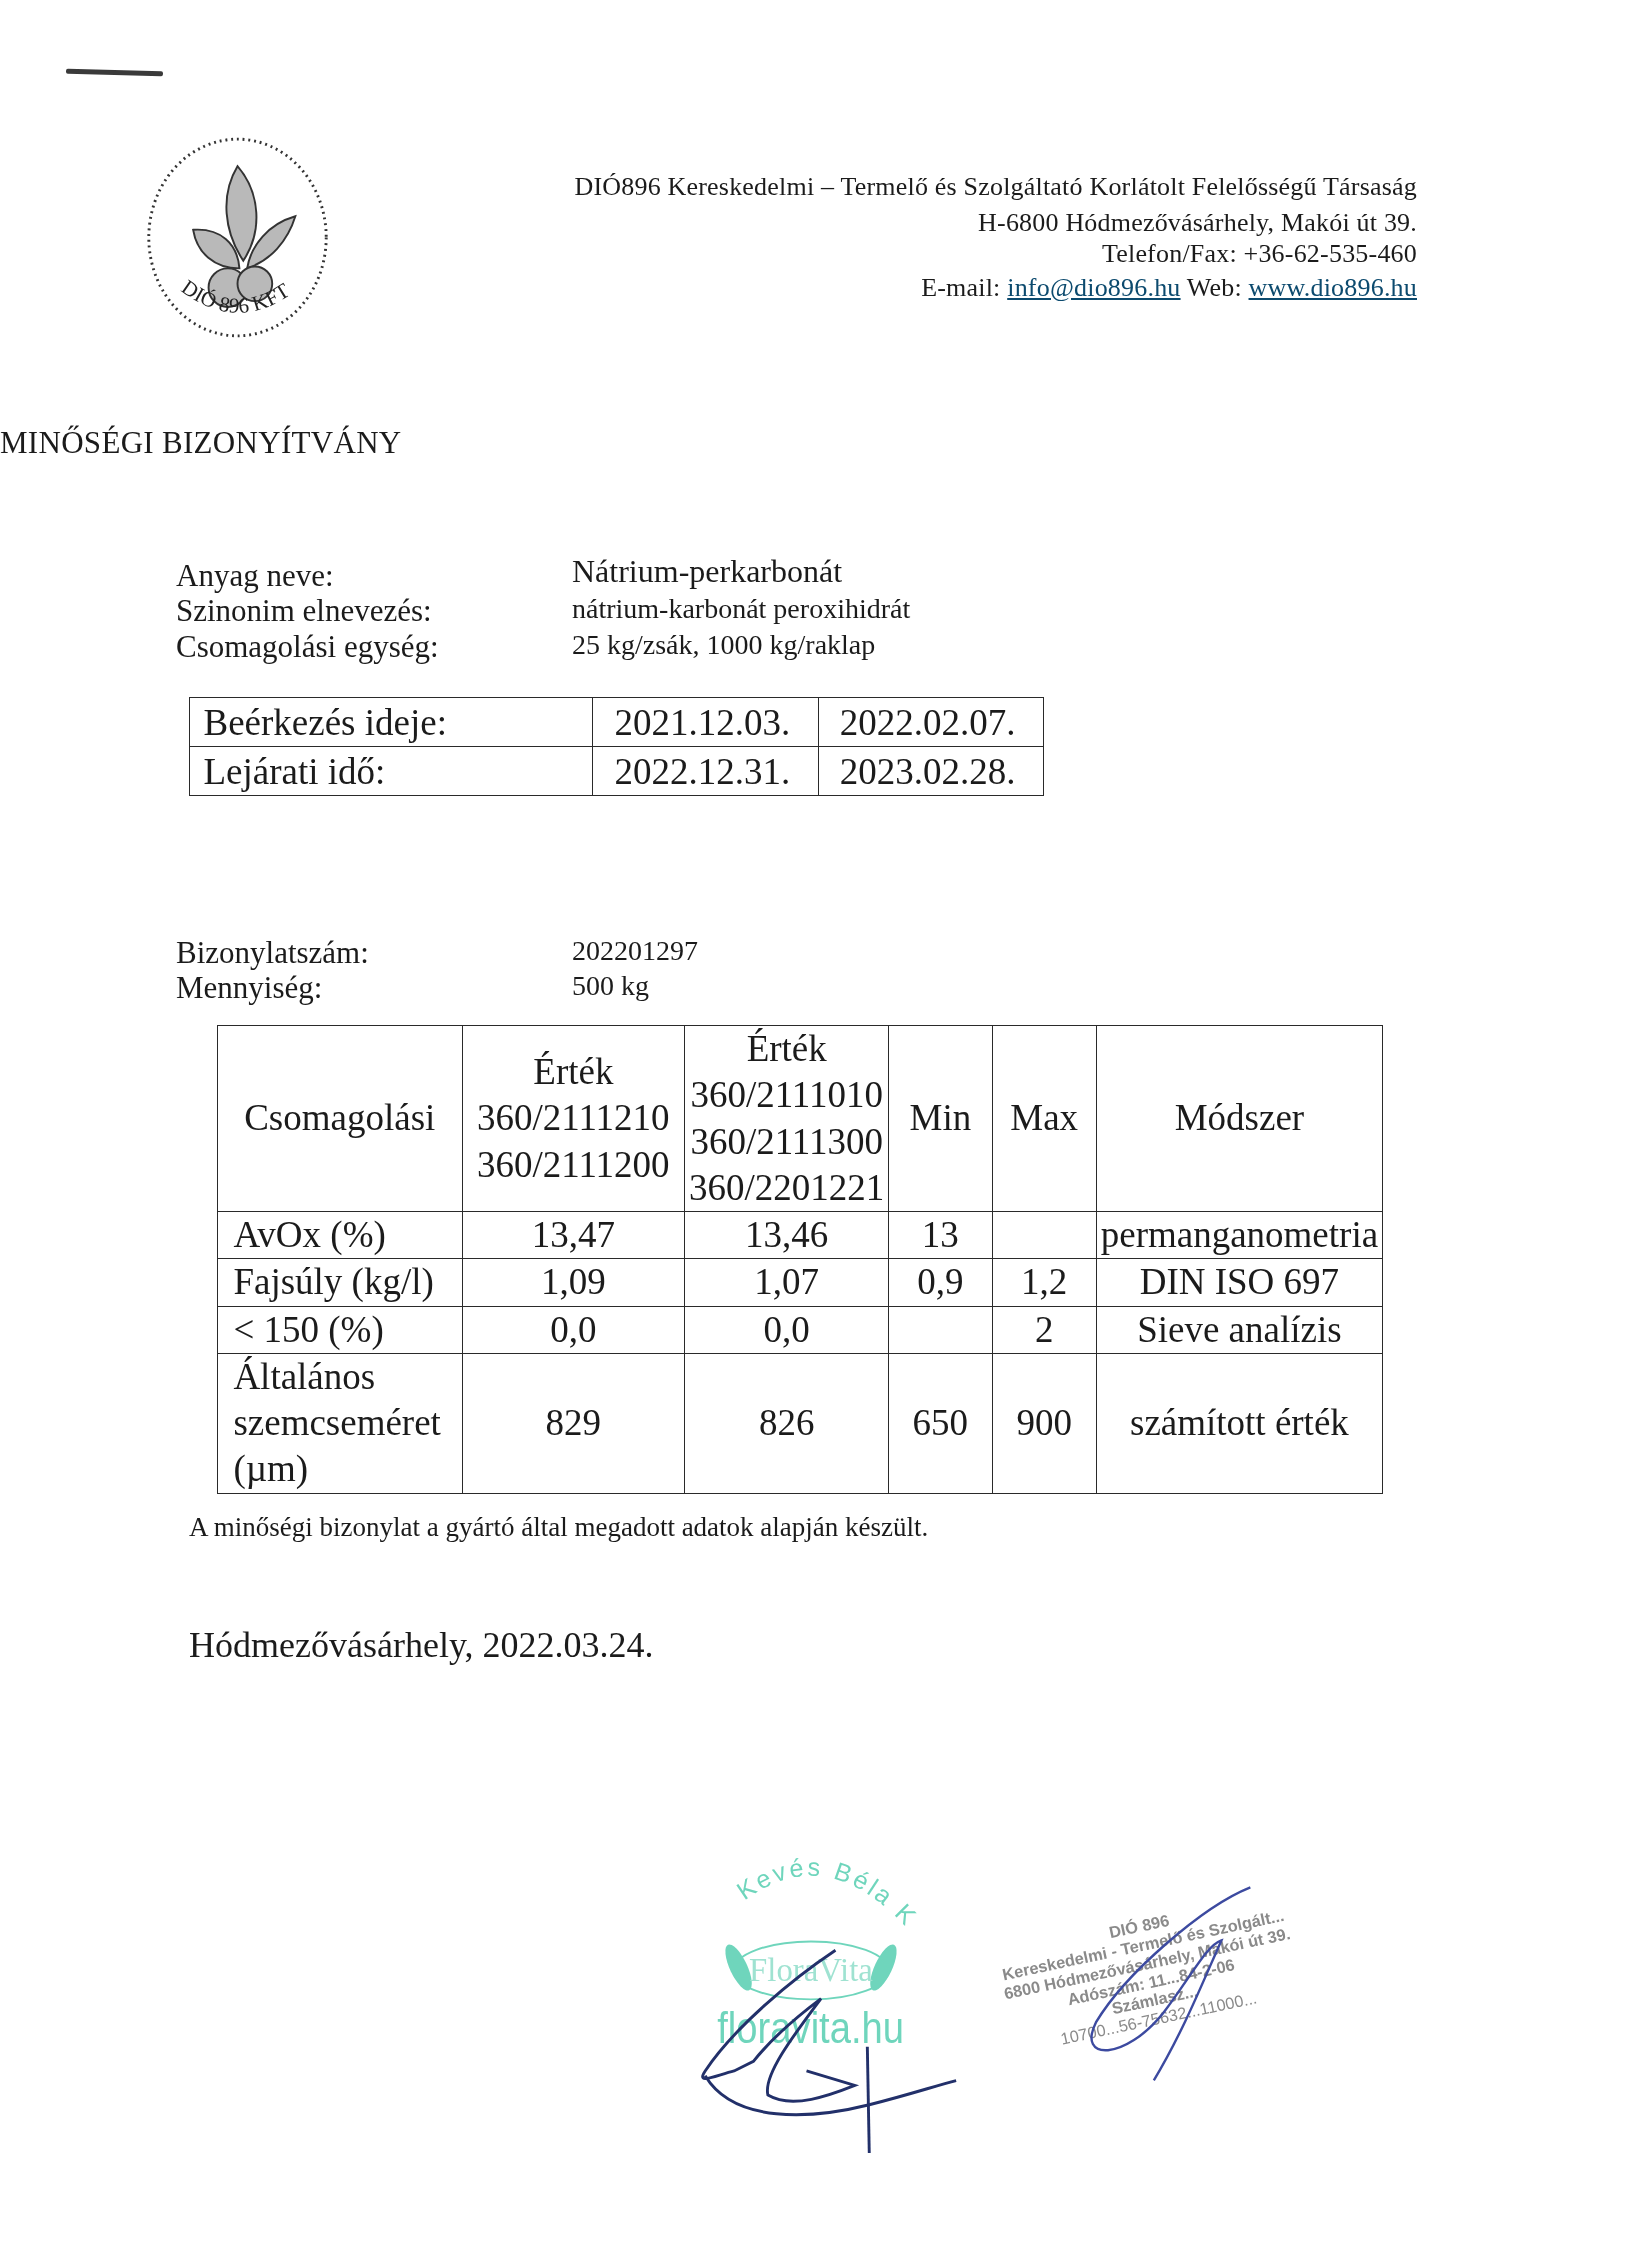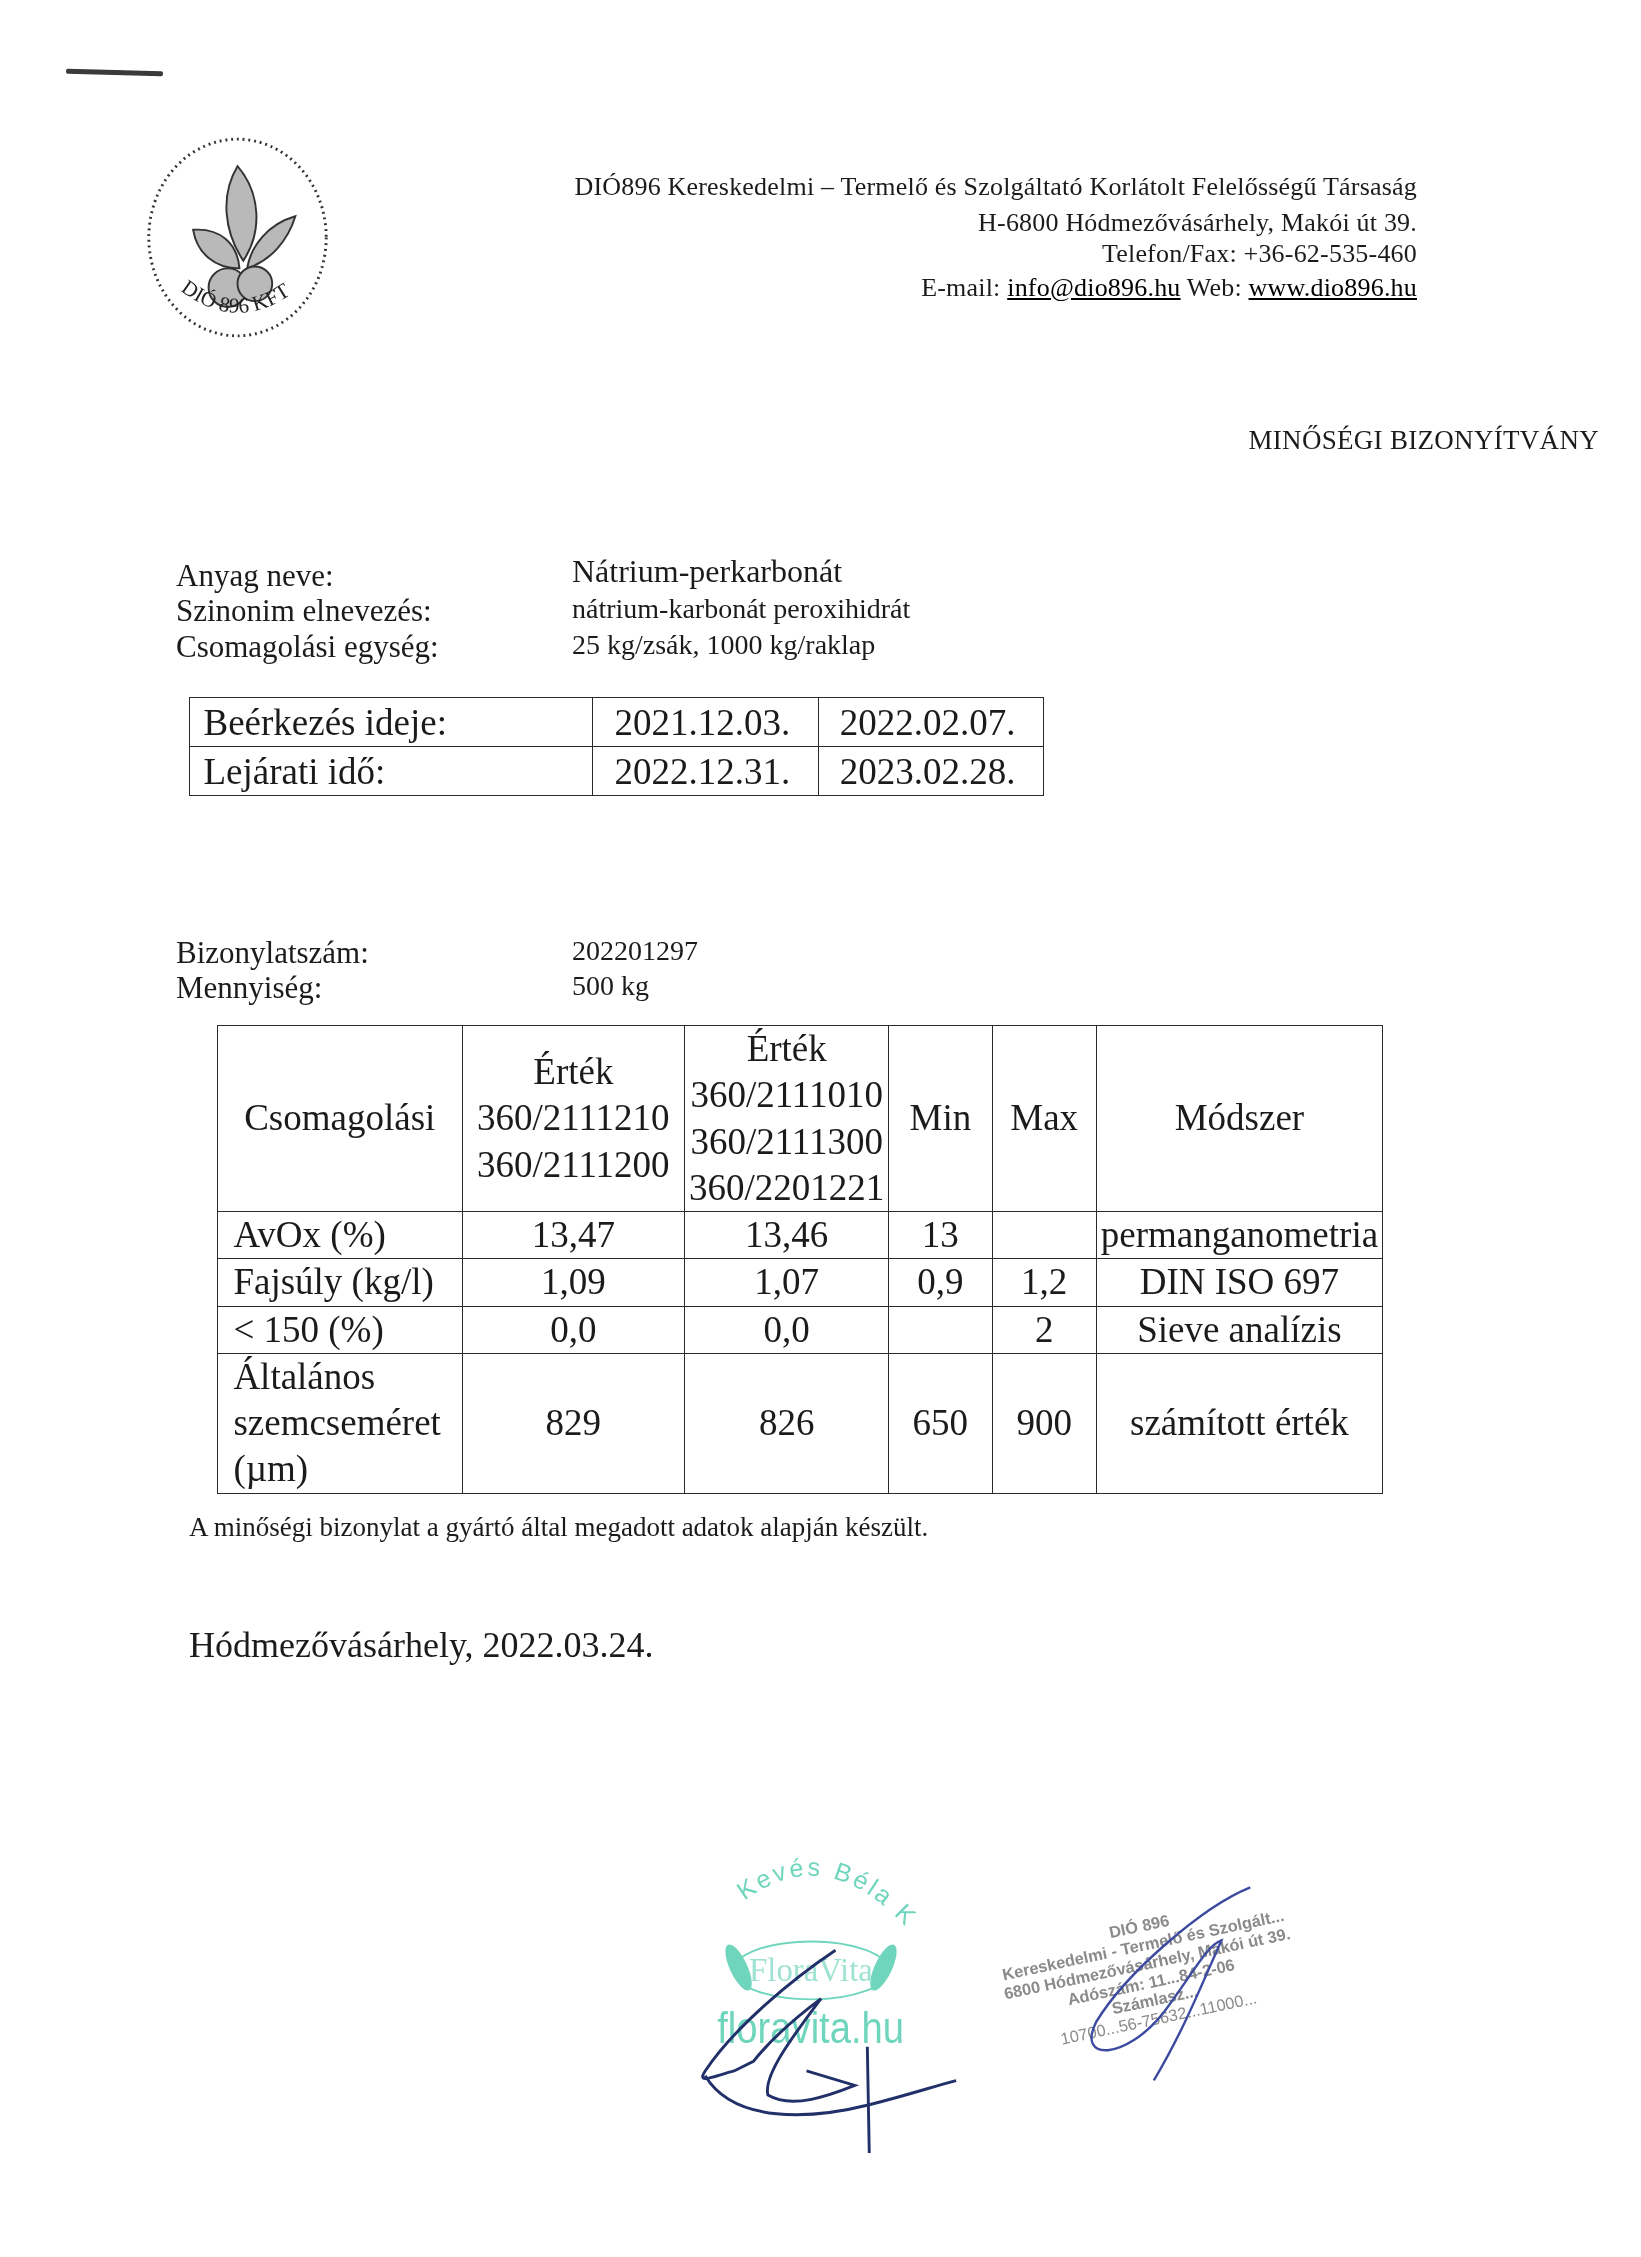--- a/index.html
+++ b/index.html
@@ -11,23 +11,23 @@
 
   
   .logo { left:143px; top:135px; width:189px; height:205px; }
 
   
   .hdr { right:224px; text-align:right; font-size:26px; letter-spacing:0.2px; line-height:1; }
   .hdr-1 { top:174px; right:224px; }
   .hdr-2 { top:210px; }
   .hdr-3 { top:241px; }
   .hdr-4 { top:275px; }
-  .hdr a { color:#000000; text-decoration:underline; }
-
-  .title { left:0; width:1599px; text-align:right; top:425px; font-size:27px; letter-spacing:0.3px; }
+  .hdr a { color:#0c4a6e; text-decoration:underline; }
+
+  .title { left:0; width:1599px; text-align:left; top:425px; font-size:31px; letter-spacing:0.3px; }
 
   .info-lbl { left:176px; font-size:31px; }
   .info-val { left:572px; font-size:28px; }
   .bold { font-weight:normal; font-size:32px; }
 
   table { border-collapse:collapse; position:absolute; }
   td { border:1.9px solid #2a2a2a; font-size:37px; vertical-align:top; padding:0; line-height:1.25; }
 
   .t1 { left:189px; top:697px; width:855px; }
   .t1 td { padding:1.9px 11.6px 0 13.5px; }

